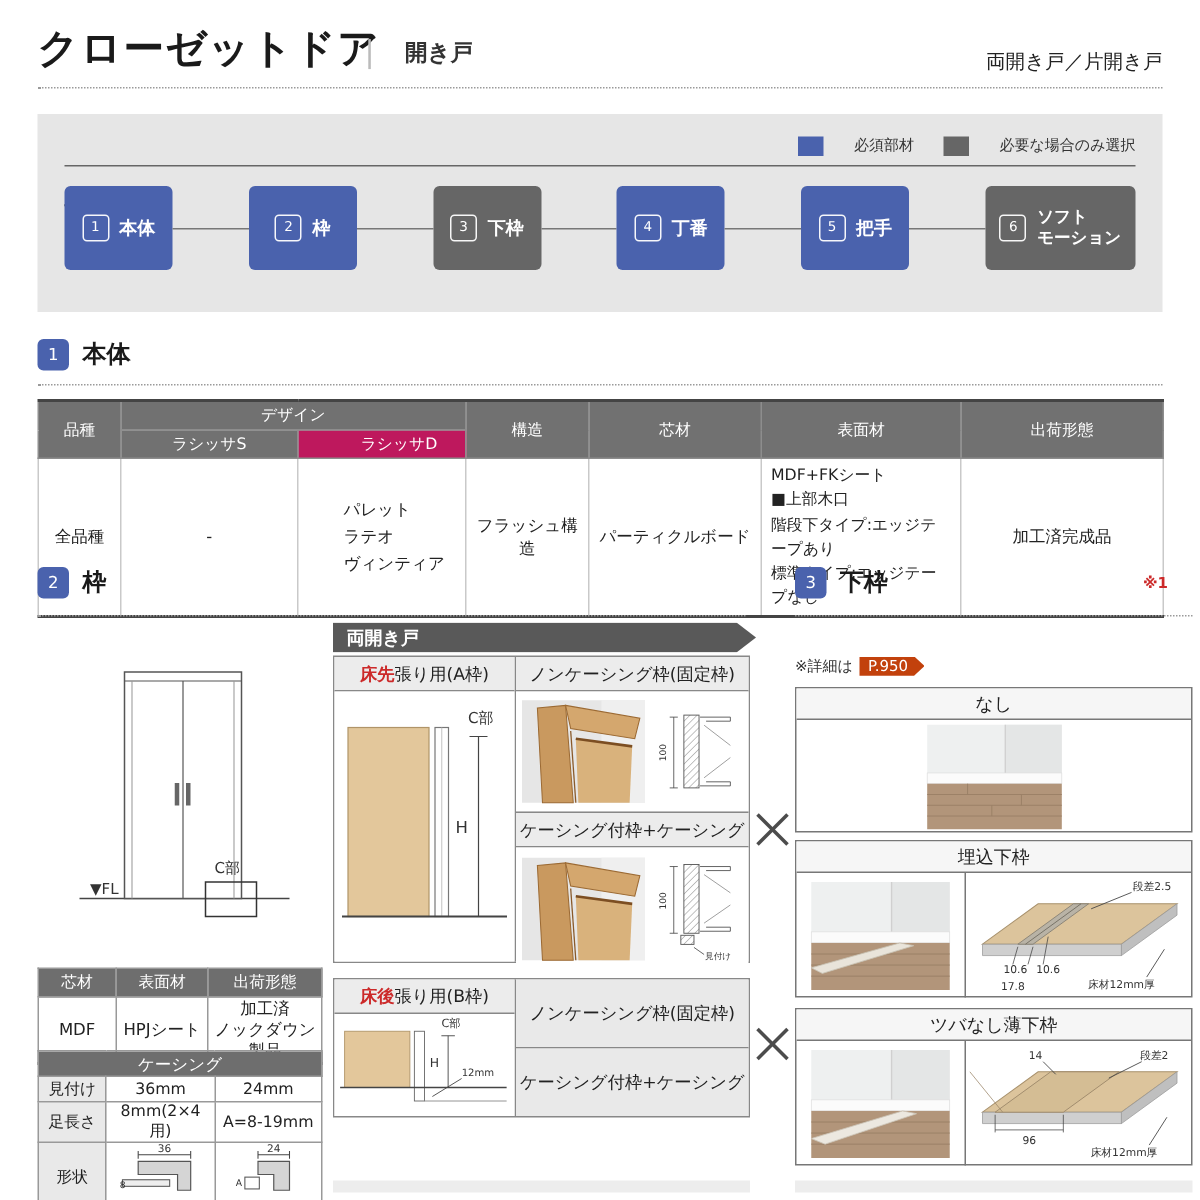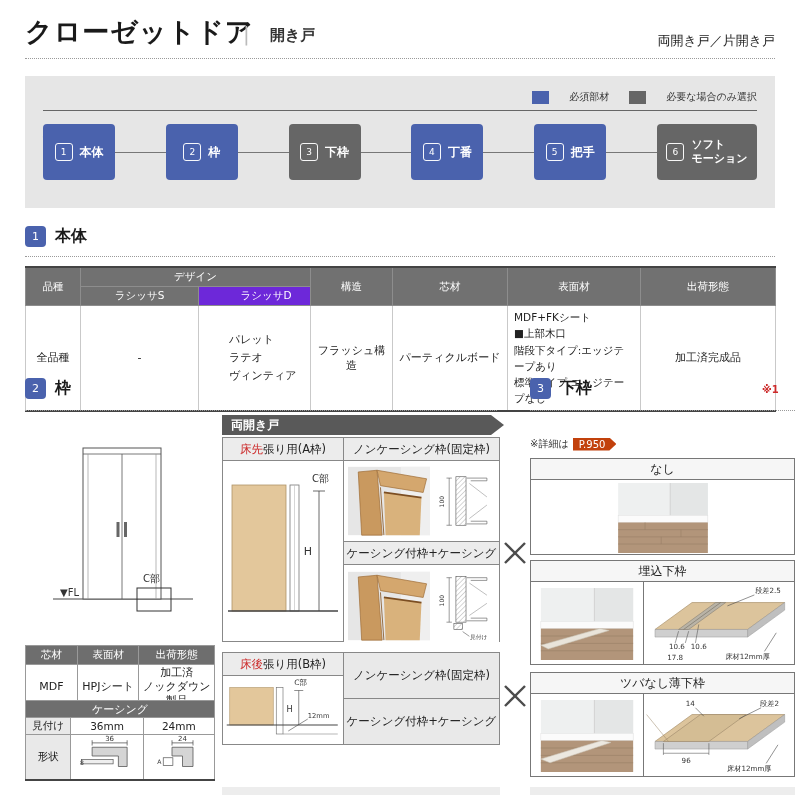--- a/index.html
+++ b/index.html
@@ -34,35 +34,35 @@
   .sec-num{width:21px;height:21px;background:#4a62ad;color:#fff;border-radius:4px;font-size:11px;
            display:flex;align-items:center;justify-content:center;}
   .sec-title{font-size:16px;font-weight:bold;color:#1a1a1a;}
   .dotline{position:absolute;border-top:1px dotted #9a9a9a;height:0;}
   .note-red{position:absolute;color:#cc2a2a;font-size:10px;font-weight:bold;}
   
   table{border-collapse:collapse;}
   .main-tbl{position:absolute;left:25px;top:266px;width:750px;table-layout:fixed;
             border-top:2px solid #444;border-bottom:2px solid #444;font-size:11px;}
   .main-tbl th{background:#717171;color:#fff;font-weight:normal;font-size:10.5px;border:1px solid #8d8d8d;height:16px;padding:1px 2px;}
-  .main-tbl th.teal{background:#6d28d9;padding-left:25px;}
+  .main-tbl th.teal{background:#be185d;padding-left:25px;}
   .main-tbl td{border:1px solid #c9c9c9;text-align:center;vertical-align:middle;height:92px;padding:3px 6px;}
   .main-tbl td.left{text-align:left;font-size:10.5px;line-height:1.55;}
   .main-tbl .designs{text-align:left;padding-left:30px;line-height:1.6;}
   
   .banner{position:absolute;left:222px;top:415px;width:282px;height:20px;background:#595959;color:#fff;
           font-size:12px;font-weight:bold;line-height:20px;padding-left:9px;box-sizing:border-box;
           clip-path:polygon(0 0,calc(100% - 13px) 0,100% 50%,calc(100% - 13px) 100%,0 100%);}
   
   .aframe{position:absolute;left:222px;top:437px;width:278px;height:205px;border:1px solid #888;box-sizing:border-box;display:flex;}
   .af-left{width:120px;border-right:1px solid #888;display:flex;flex-direction:column;}
   .af-right{flex:1;display:flex;flex-direction:column;}
   .cell-head{height:22px;background:#ececec;border-bottom:1px solid #888;font-size:11.5px;
              display:flex;align-items:center;justify-content:center;flex:0 0 auto;}
-  .red{color:#cc2a2a;font-weight:normal;}
+  .red{color:#cc2a2a;font-weight:bold;}
   .af-body{flex:1;display:flex;align-items:center;justify-content:center;background:#fff;}
   .af-img{height:80px;display:flex;align-items:center;justify-content:space-evenly;background:#fff;flex:0 0 auto;}
   .af-img.b{height:81px;}
   .af-right .cell-head.mid{border-top:1px solid #888;}
   .bframe{position:absolute;left:222px;top:652px;width:278px;height:93px;border:1px solid #888;box-sizing:border-box;display:flex;}
   .bf-left{width:120px;border-right:1px solid #888;display:flex;flex-direction:column;}
   .bf-right{flex:1;display:flex;flex-direction:column;}
   .bf-cell{flex:1;background:#e9e9e9;font-size:11.5px;display:flex;align-items:center;justify-content:center;}
   .bf-cell.top{border-bottom:1px solid #888;}
   
@@ -357,20 +357,25 @@
     <tbody>
         <tr>
           <td colspan="3" class="ttl">ケーシング</td>
         </tr>
     <tr>
       <td class="lab">見付け</td>
       <td>36mm</td>
       <td>24mm</td>
     </tr>
     <tr>
+      <td class="lab">足長さ</td>
+      <td>8mm(2×4用)</td>
+      <td>A=8-19mm</td>
+    </tr>
+    <tr>
       <td class="lab">形状</td>
       <td class="shape">
         <svg width="62" height="42" viewBox="0 0 62 48">
           <line x1="14" y1="9" x2="54" y2="9" stroke="#444" stroke-width="0.8"></line>
           <line x1="14" y1="6" x2="14" y2="12" stroke="#444" stroke-width="0.8"></line>
           <line x1="54" y1="6" x2="54" y2="12" stroke="#444" stroke-width="0.8"></line>
           <text x="34" y="7" font-size="8" text-anchor="middle">36</text>
           <polygon points="14,14 54,14 54,36 44,36 44,24 14,24" fill="#d5d5d5" stroke="#555" stroke-width="0.9"></polygon>
           <rect x="2" y="28" width="36" height="5" fill="#eee" stroke="#555" stroke-width="0.8"></rect>
           <text x="0" y="34" font-size="7">8</text>

